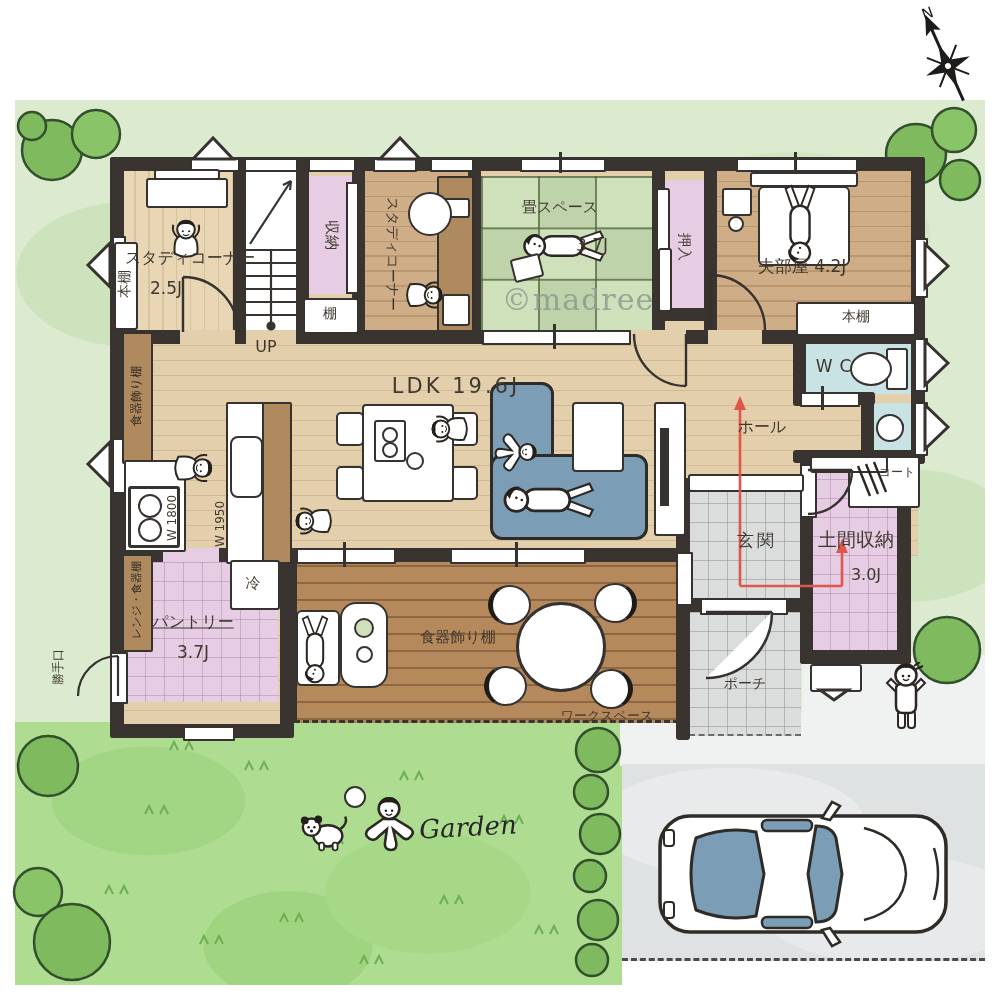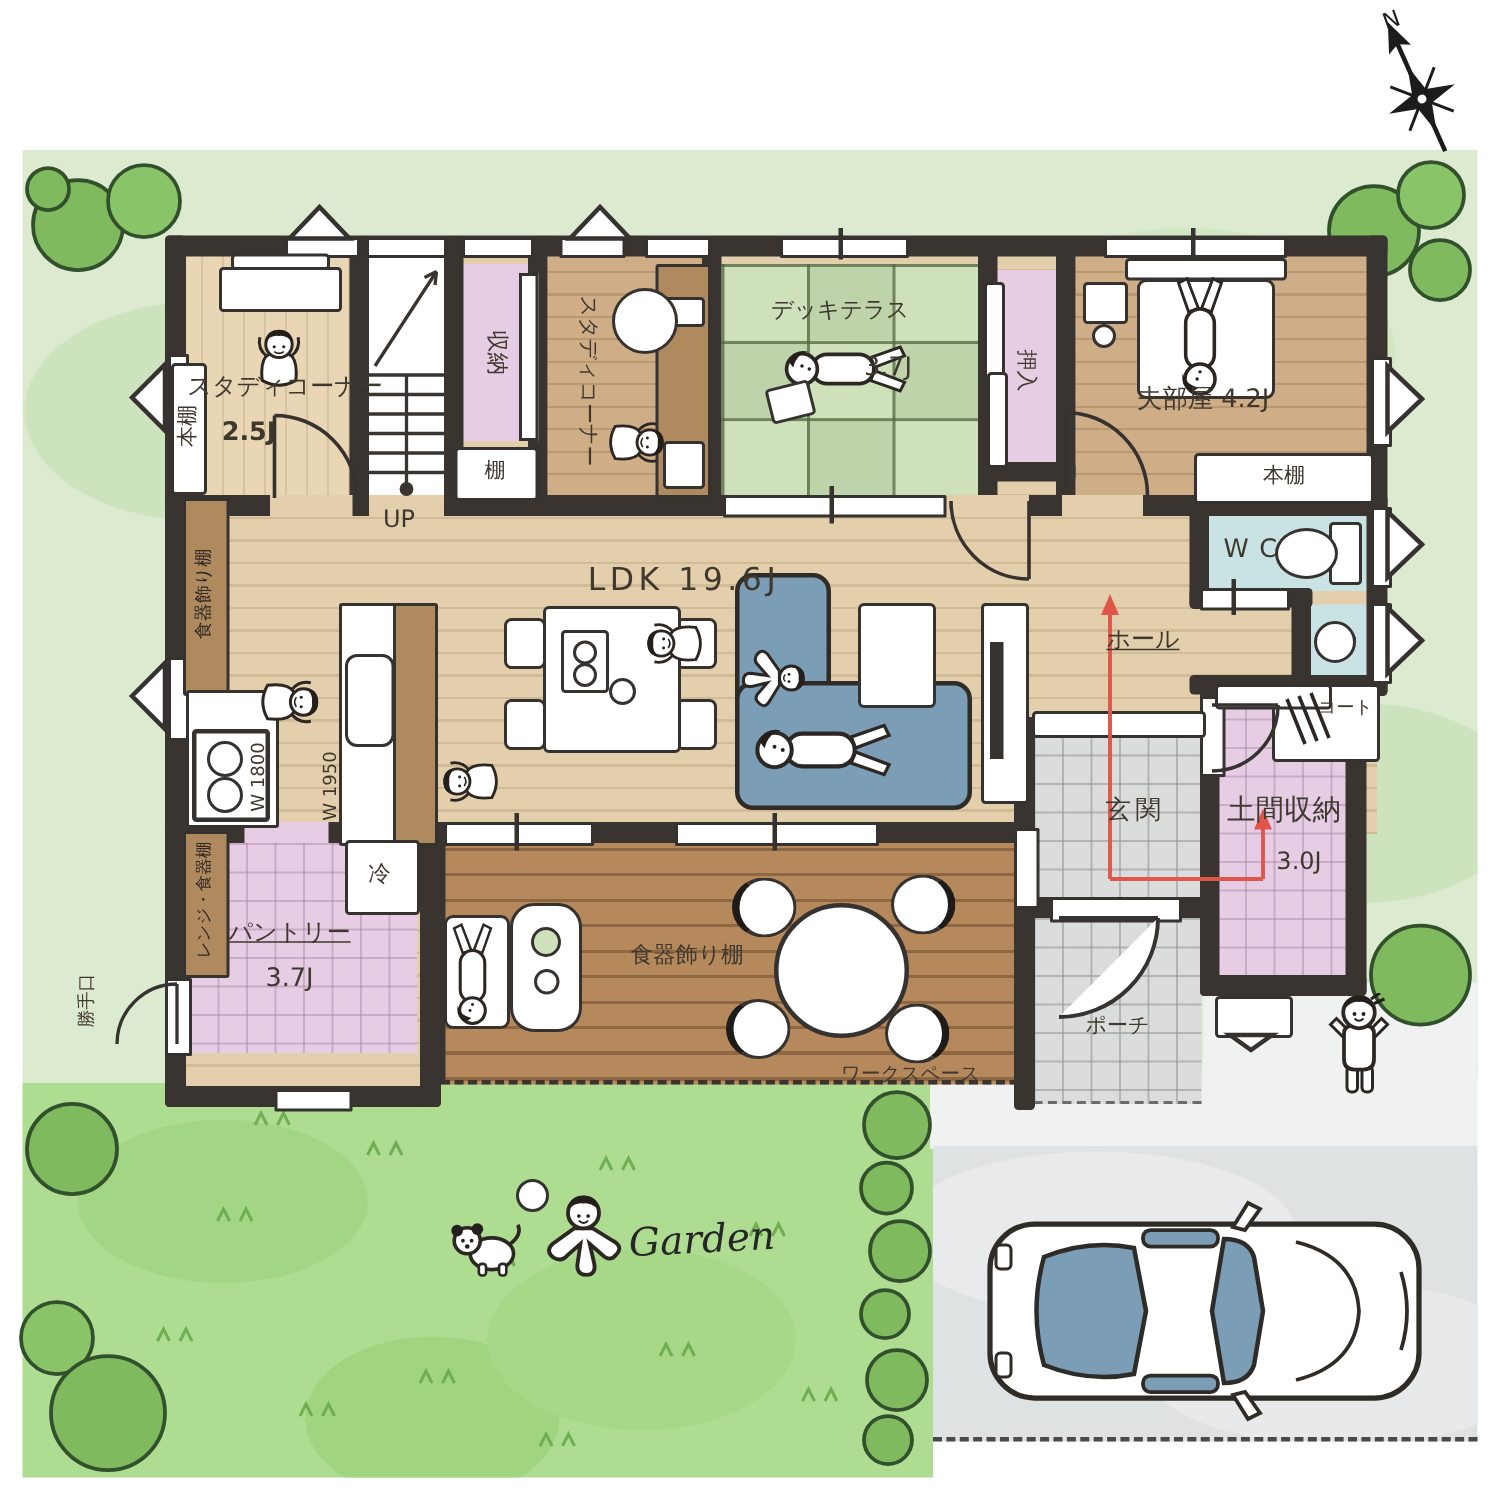--- a/index.html
+++ b/index.html
@@ -422,44 +422,45 @@
       <polygon points="34,62 53,57 58,62 53,67" fill="#1e1c1a"></polygon>
       <polygon points="82,62 63,57 58,62 63,67" fill="#1e1c1a"></polygon>
       <line x1="42" y1="46" x2="74" y2="78" stroke="#1e1c1a" stroke-width="2"></line>
       <line x1="74" y1="46" x2="42" y2="78" stroke="#1e1c1a" stroke-width="2"></line>
       <circle cx="58" cy="62" r="4" fill="#fff" stroke="#1e1c1a" stroke-width="2"></circle>
     </g>
     <text x="34" y="16" font-size="15" font-family="DejaVu Sans, sans-serif" fill="#1e1c1a" transform="rotate(-20 34 16)">N</text>
   </svg>
 
   <div class="lbl" style="left:190px;top:258px;font-size:16px;">スタディコーナー</div>
-  <div class="lbl" style="left:166px;top:288px;font-size:17px;font-weight:bold;">2.5J</div>
+  <div class="lbl" style="left:166px;top:288px;font-size:17px;">2.5J</div>
   <div class="lbl rccw" style="left:125px;top:284px;font-size:14px;">本棚</div>
   <div class="lbl" style="left:266px;top:346px;font-size:16px;">UP</div>
   <div class="lbl rcw" style="left:331px;top:235px;font-size:15px;">収納</div>
   <div class="lbl" style="left:330px;top:314px;font-size:14px;">棚</div>
   <div class="lbl rcw" style="left:392px;top:254px;font-size:14px;">スタディコーナー</div>
-  <div class="lbl" style="left:560px;top:207px;font-size:15px;">デッキテラス</div>
+  <div class="lbl" style="left:560px;top:207px;font-size:15px;">畳スペース</div>
   <div class="lbl" style="left:592px;top:245px;font-size:17px;">3.7J</div>
   <div class="lbl rcw" style="left:684px;top:247px;font-size:14px;">押入</div>
   <div class="lbl" style="left:802px;top:266px;font-size:17px;">夫部屋 4.2J</div>
   <div class="lbl" style="left:856px;top:317px;font-size:14px;">本棚</div>
   <div class="lbl" style="left:456px;top:386px;font-size:21px;letter-spacing:3px;">LDK 19.6J</div>
   <div class="lbl" style="left:837px;top:366px;font-size:17px;letter-spacing:7px;">WC</div>
-  <div class="lbl" style="left:762px;top:427px;font-size:16px;text-decoration:underline;">ホール</div>
+  <div class="lbl" style="left:762px;top:427px;font-size:16px;">ホール</div>
   <div class="lbl" style="left:897px;top:472px;font-size:12px;">コート</div>
   <div class="lbl" style="left:757px;top:540px;font-size:17px;letter-spacing:3px;">玄関</div>
   <div class="lbl" style="left:856px;top:540px;font-size:19px;">土間収納</div>
   <div class="lbl" style="left:866px;top:574px;font-size:16px;">3.0J</div>
   <div class="lbl rccw" style="left:136px;top:396px;font-size:12px;color:#2e2822;">食器飾り棚</div>
   <div class="lbl rccw" style="left:172px;top:518px;font-size:12px;">W 1800</div>
   <div class="lbl rccw" style="left:220px;top:524px;font-size:12px;">W 1950</div>
   <div class="lbl" style="left:253px;top:583px;font-size:15px;">冷</div>
   <div class="lbl rccw" style="left:136px;top:600px;font-size:11px;color:#2e2822;">レンジ・食器棚</div>
   <div class="lbl" style="left:193px;top:622px;font-size:16px;text-decoration:underline;">パントリー</div>
   <div class="lbl" style="left:193px;top:652px;font-size:17px;">3.7J</div>
   <div class="lbl rccw" style="left:58px;top:667px;font-size:12px;">勝手口</div>
   <div class="lbl" style="left:458px;top:637px;font-size:15px;">食器飾り棚</div>
   <div class="lbl" style="left:607px;top:716px;font-size:13px;">ワークスペース</div>
   <div class="lbl" style="left:745px;top:684px;font-size:14px;">ポーチ</div>
   <div class="lbl" style="left:468px;top:827px;font-size:26px;font-family:'DejaVu Serif',serif;font-style:italic;color:#262626;transform:translate(-50%,-50%) rotate(-3deg);">Garden</div>
+  <div class="lbl" style="left:578px;top:299px;font-size:30px;font-family:'DejaVu Serif',serif;color:#8d9c90;opacity:.85;letter-spacing:1px;">©madree</div>
 
 </div>
 
 </body></html>

